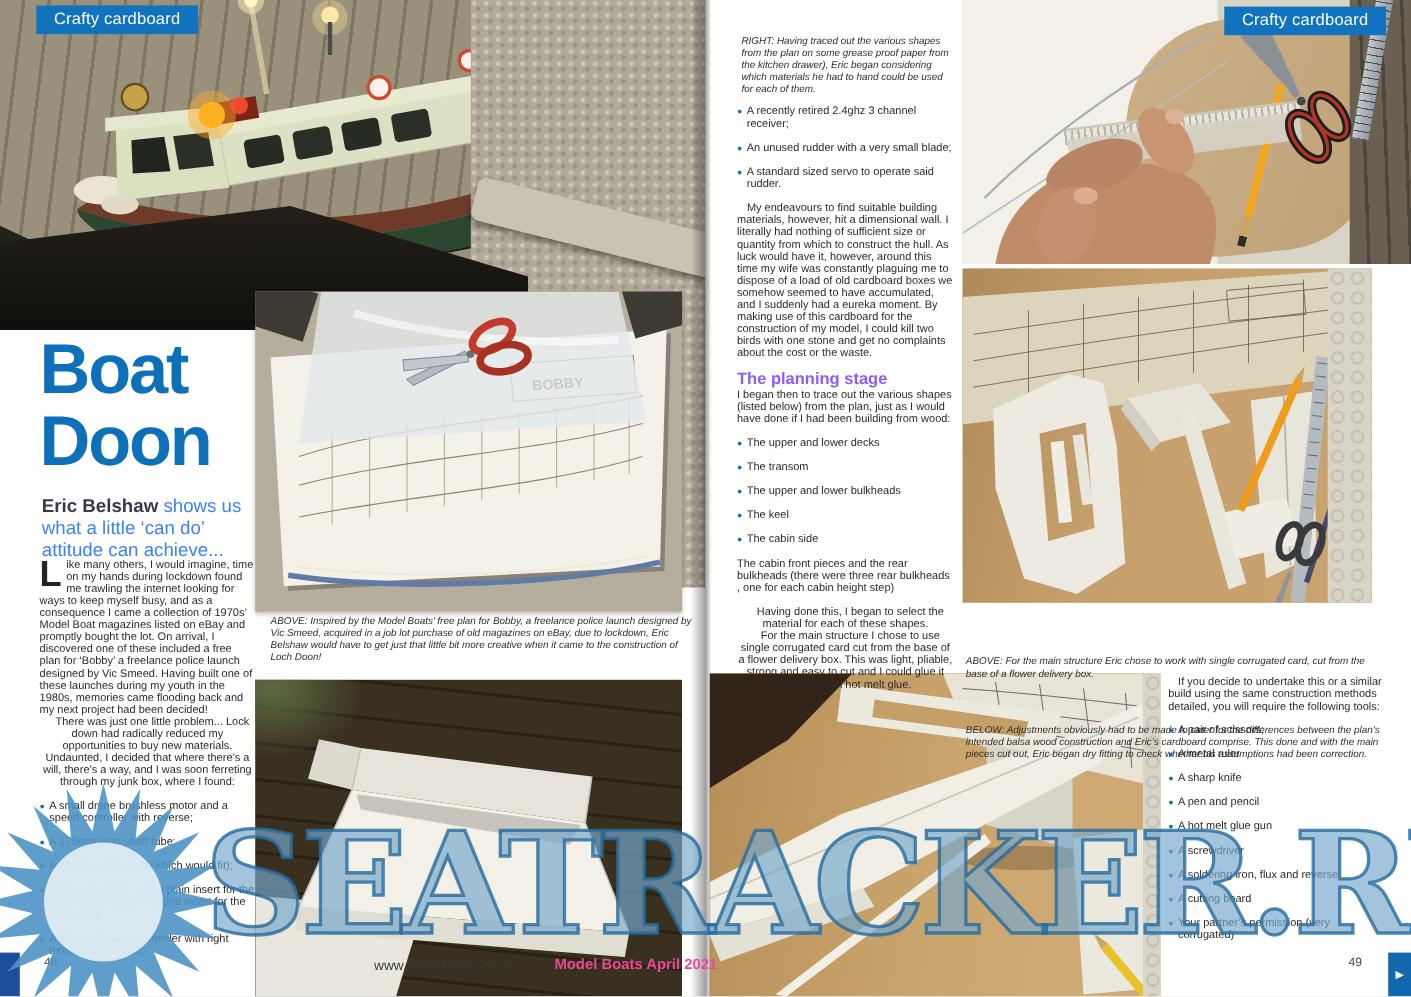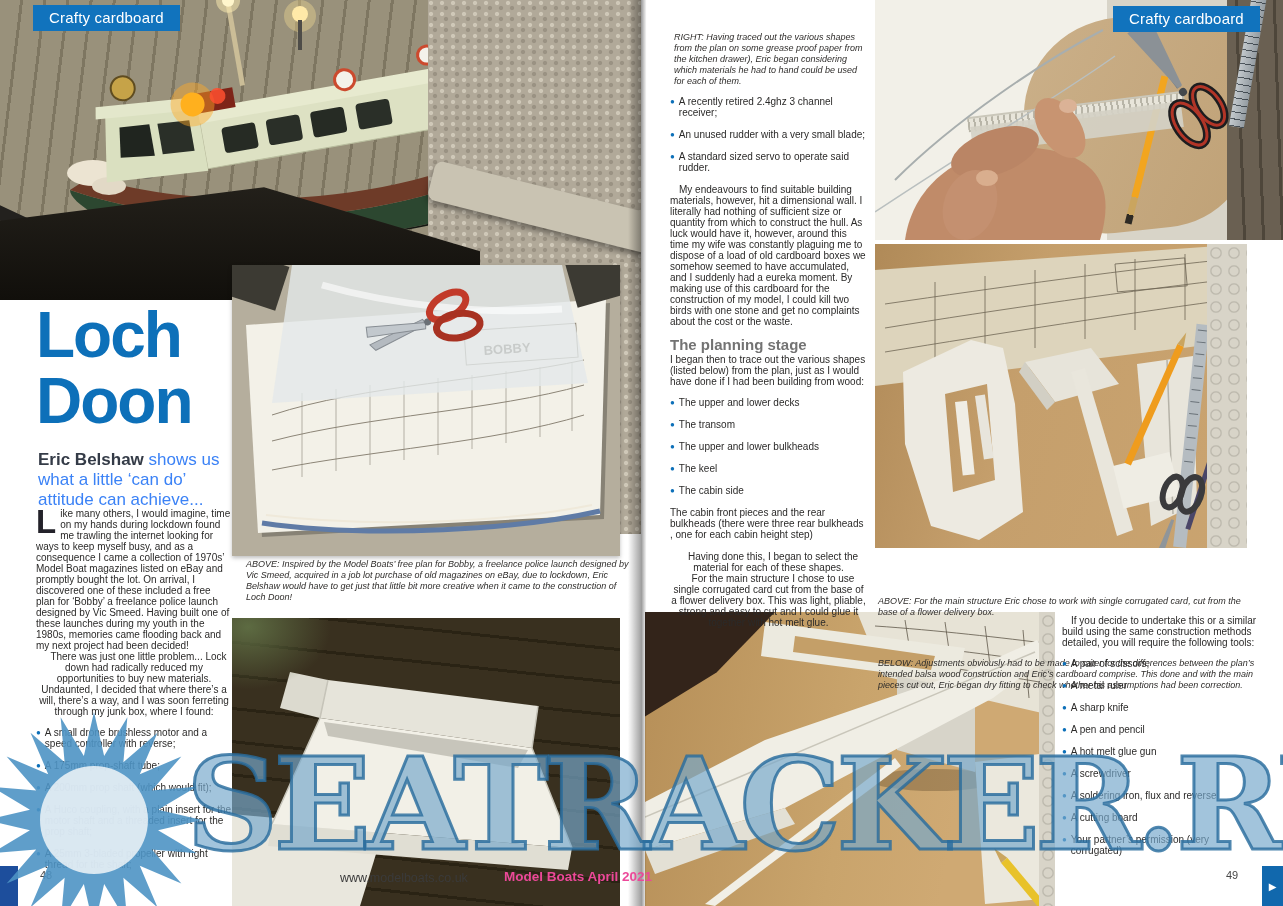--- a/index.html
+++ b/index.html
@@ -35,21 +35,21 @@
   .bodycol-left{left:36px;top:508px;width:196px;}
   .dropcap{float:left;font-size:33px;line-height:28px;font-weight:bold;color:#23222a;
      padding-right:4px;}
   .bodycol p{margin:0 0 0 0;}
   .bodycol p + p{text-indent:9px;margin-top:0;text-align:center;}
   .blist{list-style:none;margin:10px 0 0 0;padding:0;}
   .blist li{display:flex;margin:0 0 11px 0;}
   .blist .dot{color:#0d70b9;font-size:8px;line-height:11px;margin-right:4px;}
   .caption{position:absolute;z-index:2;font-style:italic;font-size:9px;line-height:11px;
      color:#2f2d2b;}
-  .heading-blue{color:#737373;font-weight:bold;font-size:15px;margin:12px 0 4px 0;}
+  .heading-blue{color:#8b5cf6;font-weight:bold;font-size:15px;margin:12px 0 4px 0;}
 
   .photo-plan{left:232px;top:265px;width:388px;height:291px;background:#b5ae9d;
      box-shadow:0 2px 4px rgba(0,0,0,.25);}
   .photo-plan .corner{position:absolute;width:70px;height:46px;background:#3c3a33;}
   .photo-tray{left:232px;top:618px;width:388px;height:288px;
      background:repeating-linear-gradient(186deg,#39301f 0 30px,#2a2314 30px 33px);}
   .greenblob{position:absolute;left:-20px;top:-18px;width:120px;height:90px;
      background:radial-gradient(ellipse at 30% 30%,#5d6b42,transparent 70%);}
 
   
@@ -156,21 +156,21 @@
       </g>
     </svg>
   </div>
   <div class="photo pebbles gravel-sliver"></div>
 
   <div class="badge" style="left:33px;top:5px;">
     <span>Crafty cardboard</span>
   </div>
 
   <div class="title">
-    <div>Loch</div>
+    <div>Boat</div>
     <div>Doon</div>
   </div>
   <div class="standfirst"><span>Eric Belshaw</span><span class="rest"> shows us what a little ‘can do’ attitude can achieve...</span></div>
 
   <div class="bodycol bodycol-left">
     <div class="dropcap">L</div>
     <p>ike many others, I would imagine, time on my hands during lockdown found me trawling the internet looking for ways to keep myself busy, and as a consequence I came a collection of 1970s’ Model Boat magazines listed on eBay and promptly bought the lot. On arrival, I discovered one of these included a free plan for ‘Bobby’ a freelance police launch designed by Vic Smeed. Having built one of these launches during my youth in the 1980s, memories came flooding back and my next project had been decided!</p>
     <p>There was just one little problem... Lock down had radically reduced my opportunities to buy new materials. Undaunted, I decided that where there’s a will, there’s a way, and I was soon ferreting through my junk box, where I found:</p>
     <ul class="blist">
       <li>

